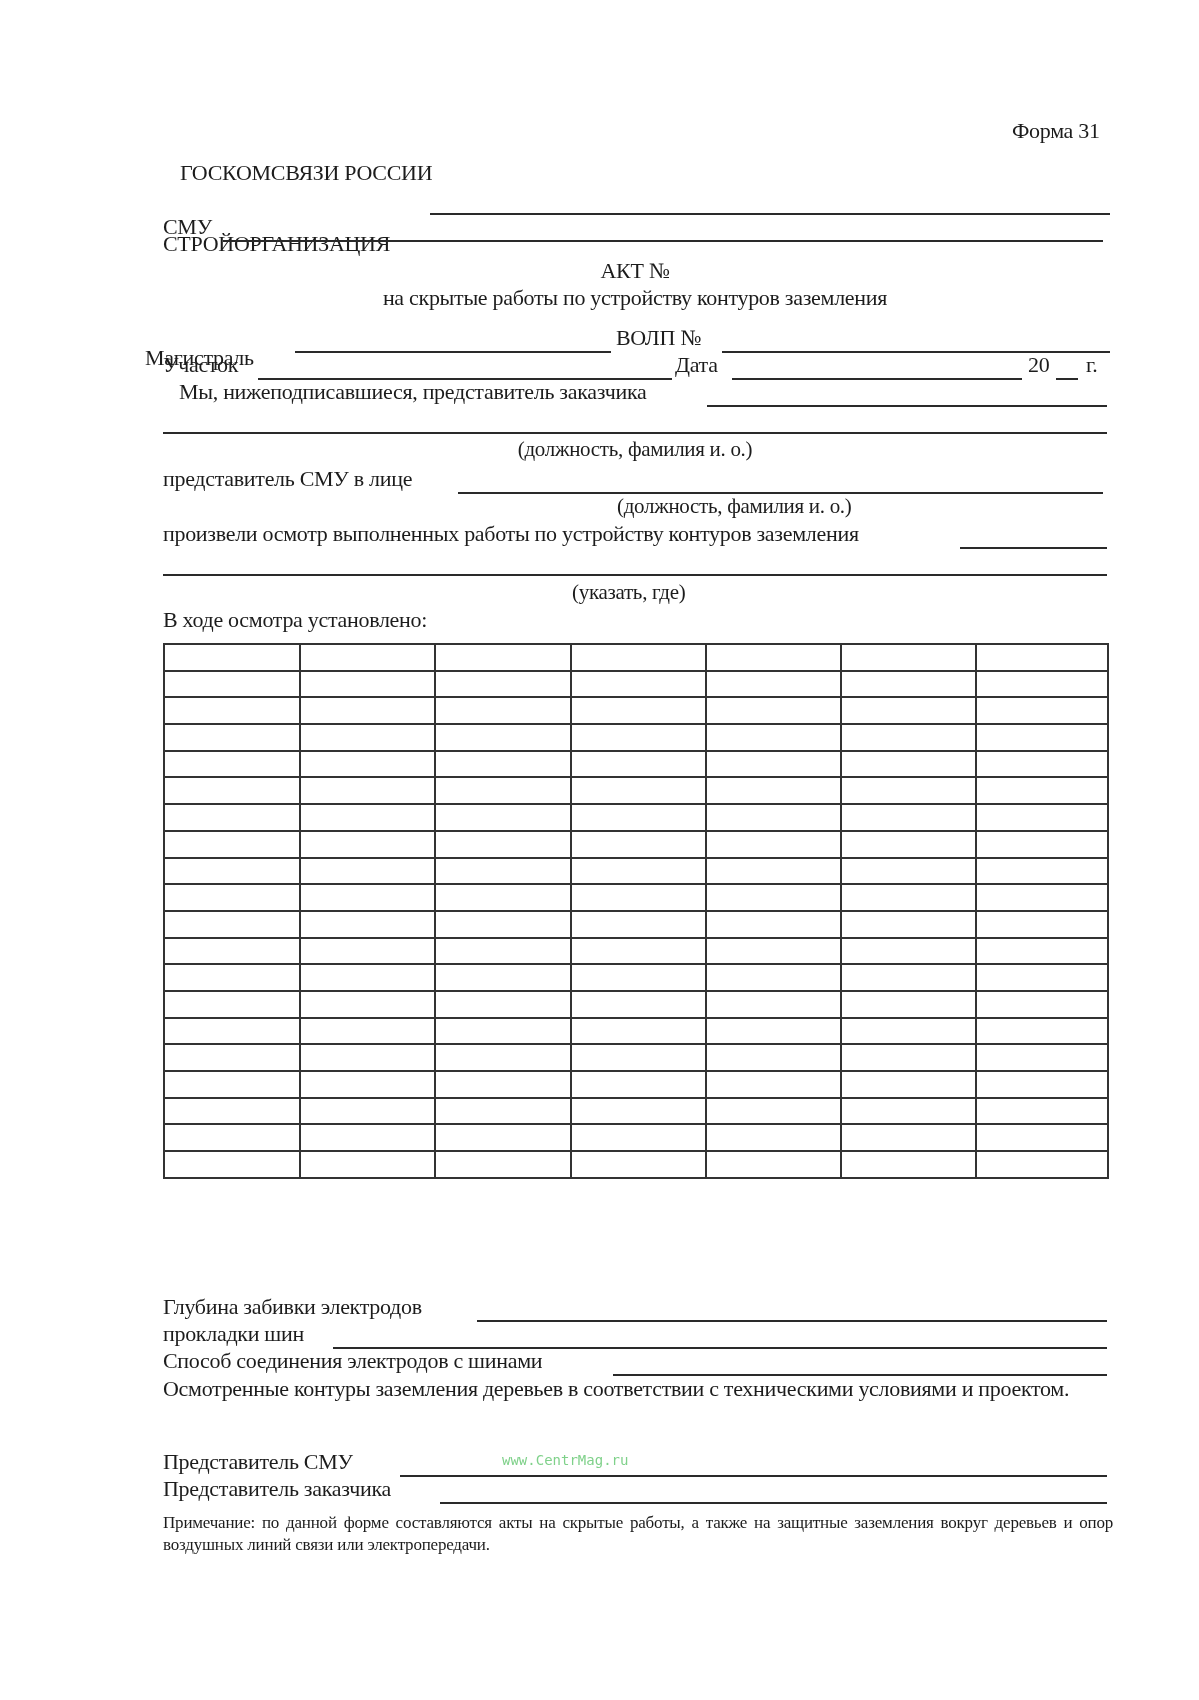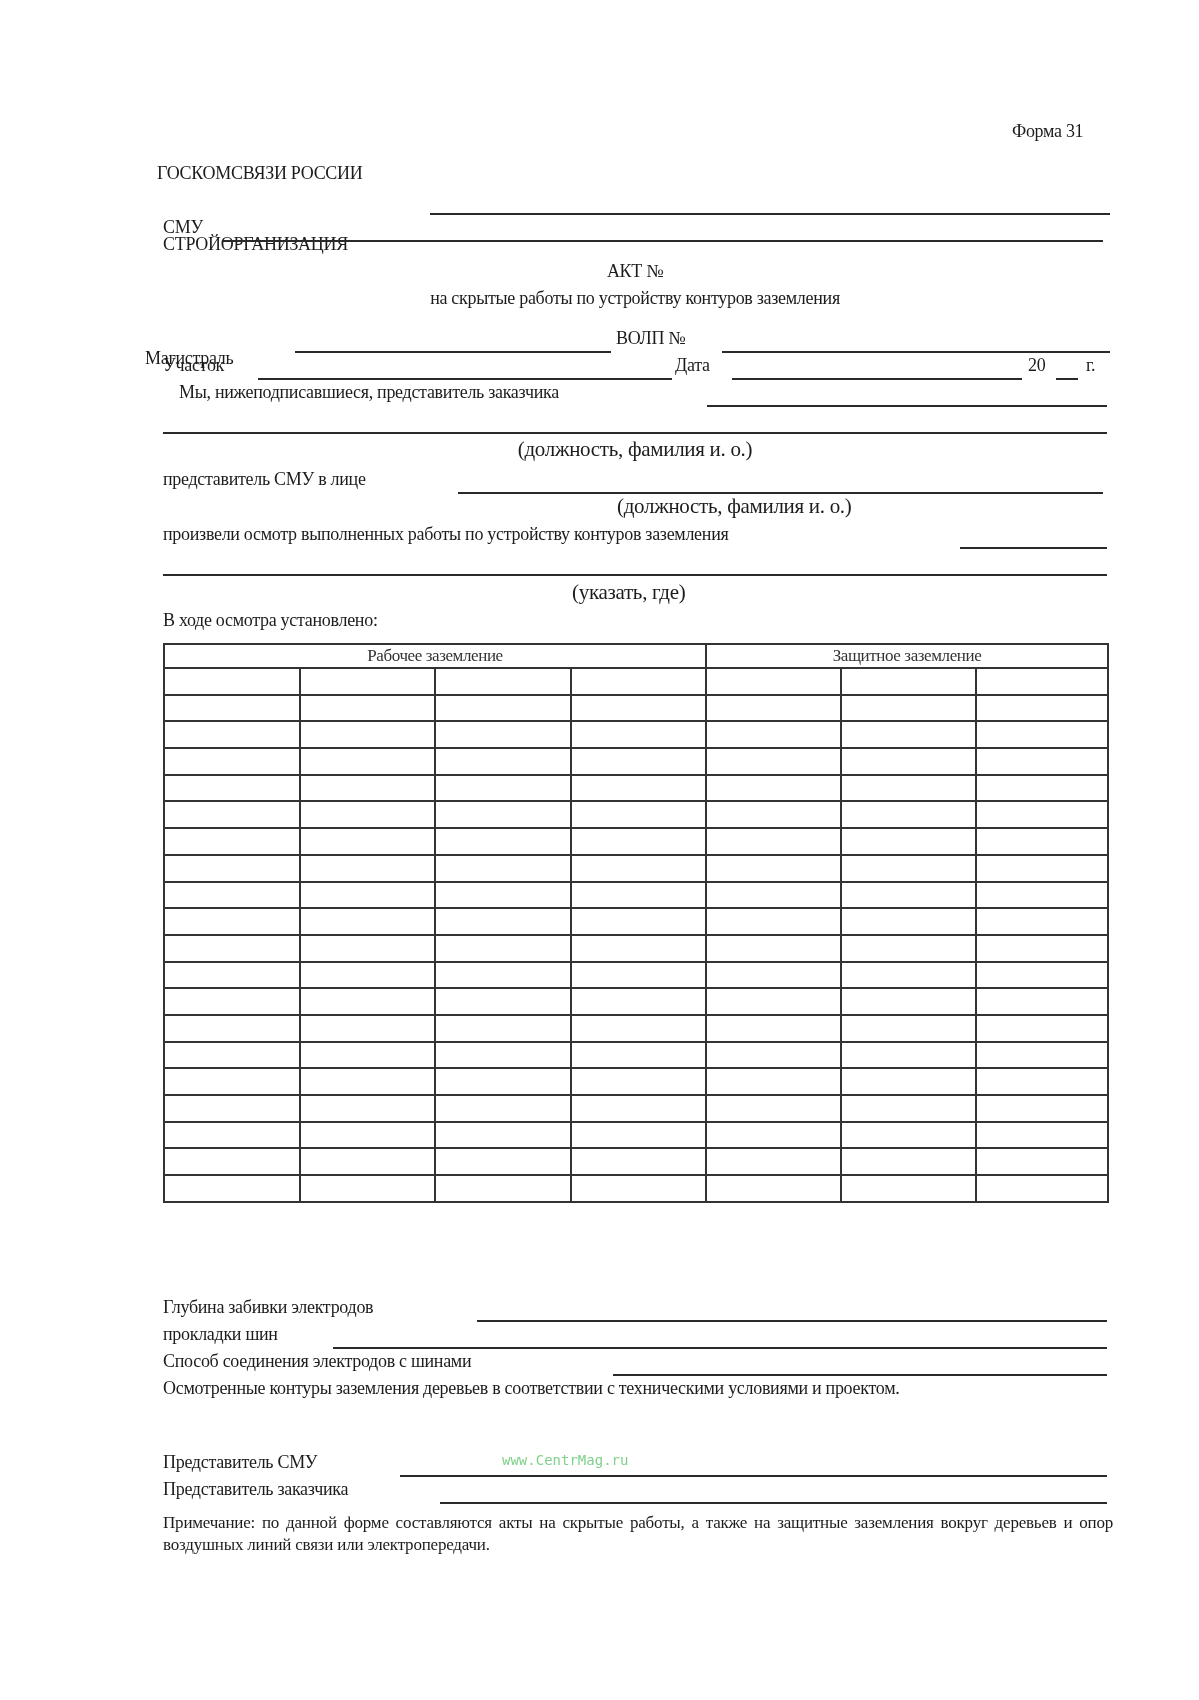--- a/index.html
+++ b/index.html
@@ -1,36 +1,36 @@
 <!DOCTYPE html>
 <html><head>
 <meta charset="utf-8">
 <style>
   html, body { margin: 0; padding: 0; background: #ffffff; }
   body { width: 1199px; height: 1700px; position: relative; overflow: hidden;
          font-family: "Liberation Serif", "DejaVu Serif", serif; color: #1c1c1c; }
-  .t { position: absolute; font-size: 18px; line-height: 26px; white-space: nowrap; letter-spacing: -0.3px; }
+  .t { position: absolute; font-size: 22px; line-height: 26px; white-space: nowrap; letter-spacing: -0.3px; }
   .hint { font-size: 21px; }
   .line { position: absolute; height: 0; border-top: 2px solid #2a2a2a; }
   .center { text-align: center; }
   table.grid { position: absolute; left: 163px; top: 643px; width: 944px; border-collapse: collapse; table-layout: fixed; }
   table.grid td, table.grid th { border: 2px solid #333; padding: 0; font-weight: normal;
        font-size: 17px; line-height: 20px; text-align: center; color: #333; overflow: hidden; letter-spacing: -0.4px; }
   table.grid th.group { height: 22px; line-height: 20px; }
   table.grid th.col { height: 72px; }
   table.grid td { height: 24.7px; }
   .note { position: absolute; font-size: 17px; line-height: 22px; letter-spacing: -0.2px; width: 950px; text-align: justify; }
   .watermark { position: absolute; font-family: "DejaVu Sans Mono", monospace; font-size: 14px; color: #7fd18a; }
 </style>
 </head>
 <body>
 
 <div class="t" style="left:1012px; top:118px;">Форма 31</div>
 
-<div class="t" style="left:157px; top:160px;">ГОСКОМСВЯЗИ РОССИИ</div>
+<div class="t" style="left:180px; top:160px;">ГОСКОМСВЯЗИ РОССИИ</div>
 <div class="t" style="left:163px; top:187px;margin-top:44px;">СТРОЙОРГАНИЗАЦИЯ</div>
 <div class="line" style="left:430px; width:680px; top:213px;"></div>
 <div class="t" style="left:163px; top:214px;">СМУ</div>
 <div class="line" style="left:223px; width:880px; top:240px;"></div>
 
 <div class="t center" style="left:163px; width:944px; top:258px;">АКТ №</div>
 <div class="t center" style="left:163px; width:944px; top:285px;">на скрытые работы по устройству контуров заземления</div>
 
 <div class="t" style="left:145px; top:325px;margin-top:20px;">Магистраль</div>
 <div class="line" style="left:295px; width:316px; top:351px;"></div>
@@ -64,24 +64,20 @@
   <colgroup>
     <col style="width:136px">
       <col style="width:135px">
       <col style="width:136px">
       <col style="width:135px">
     <col style="width:135px">
       <col style="width:135px">
       <col style="width:132px">
   </colgroup>
   <thead>
-    <tr>
-      <th class="group" colspan="4">Рабочее заземление</th>
-      <th class="group" colspan="3">Защитное заземление</th>
-    </tr>
   </thead>
   <tbody id="table-body">
       <tr>
         <td></td>
         <td></td>
         <td></td>
         <td></td>
         <td></td>
         <td></td>
         <td></td>

